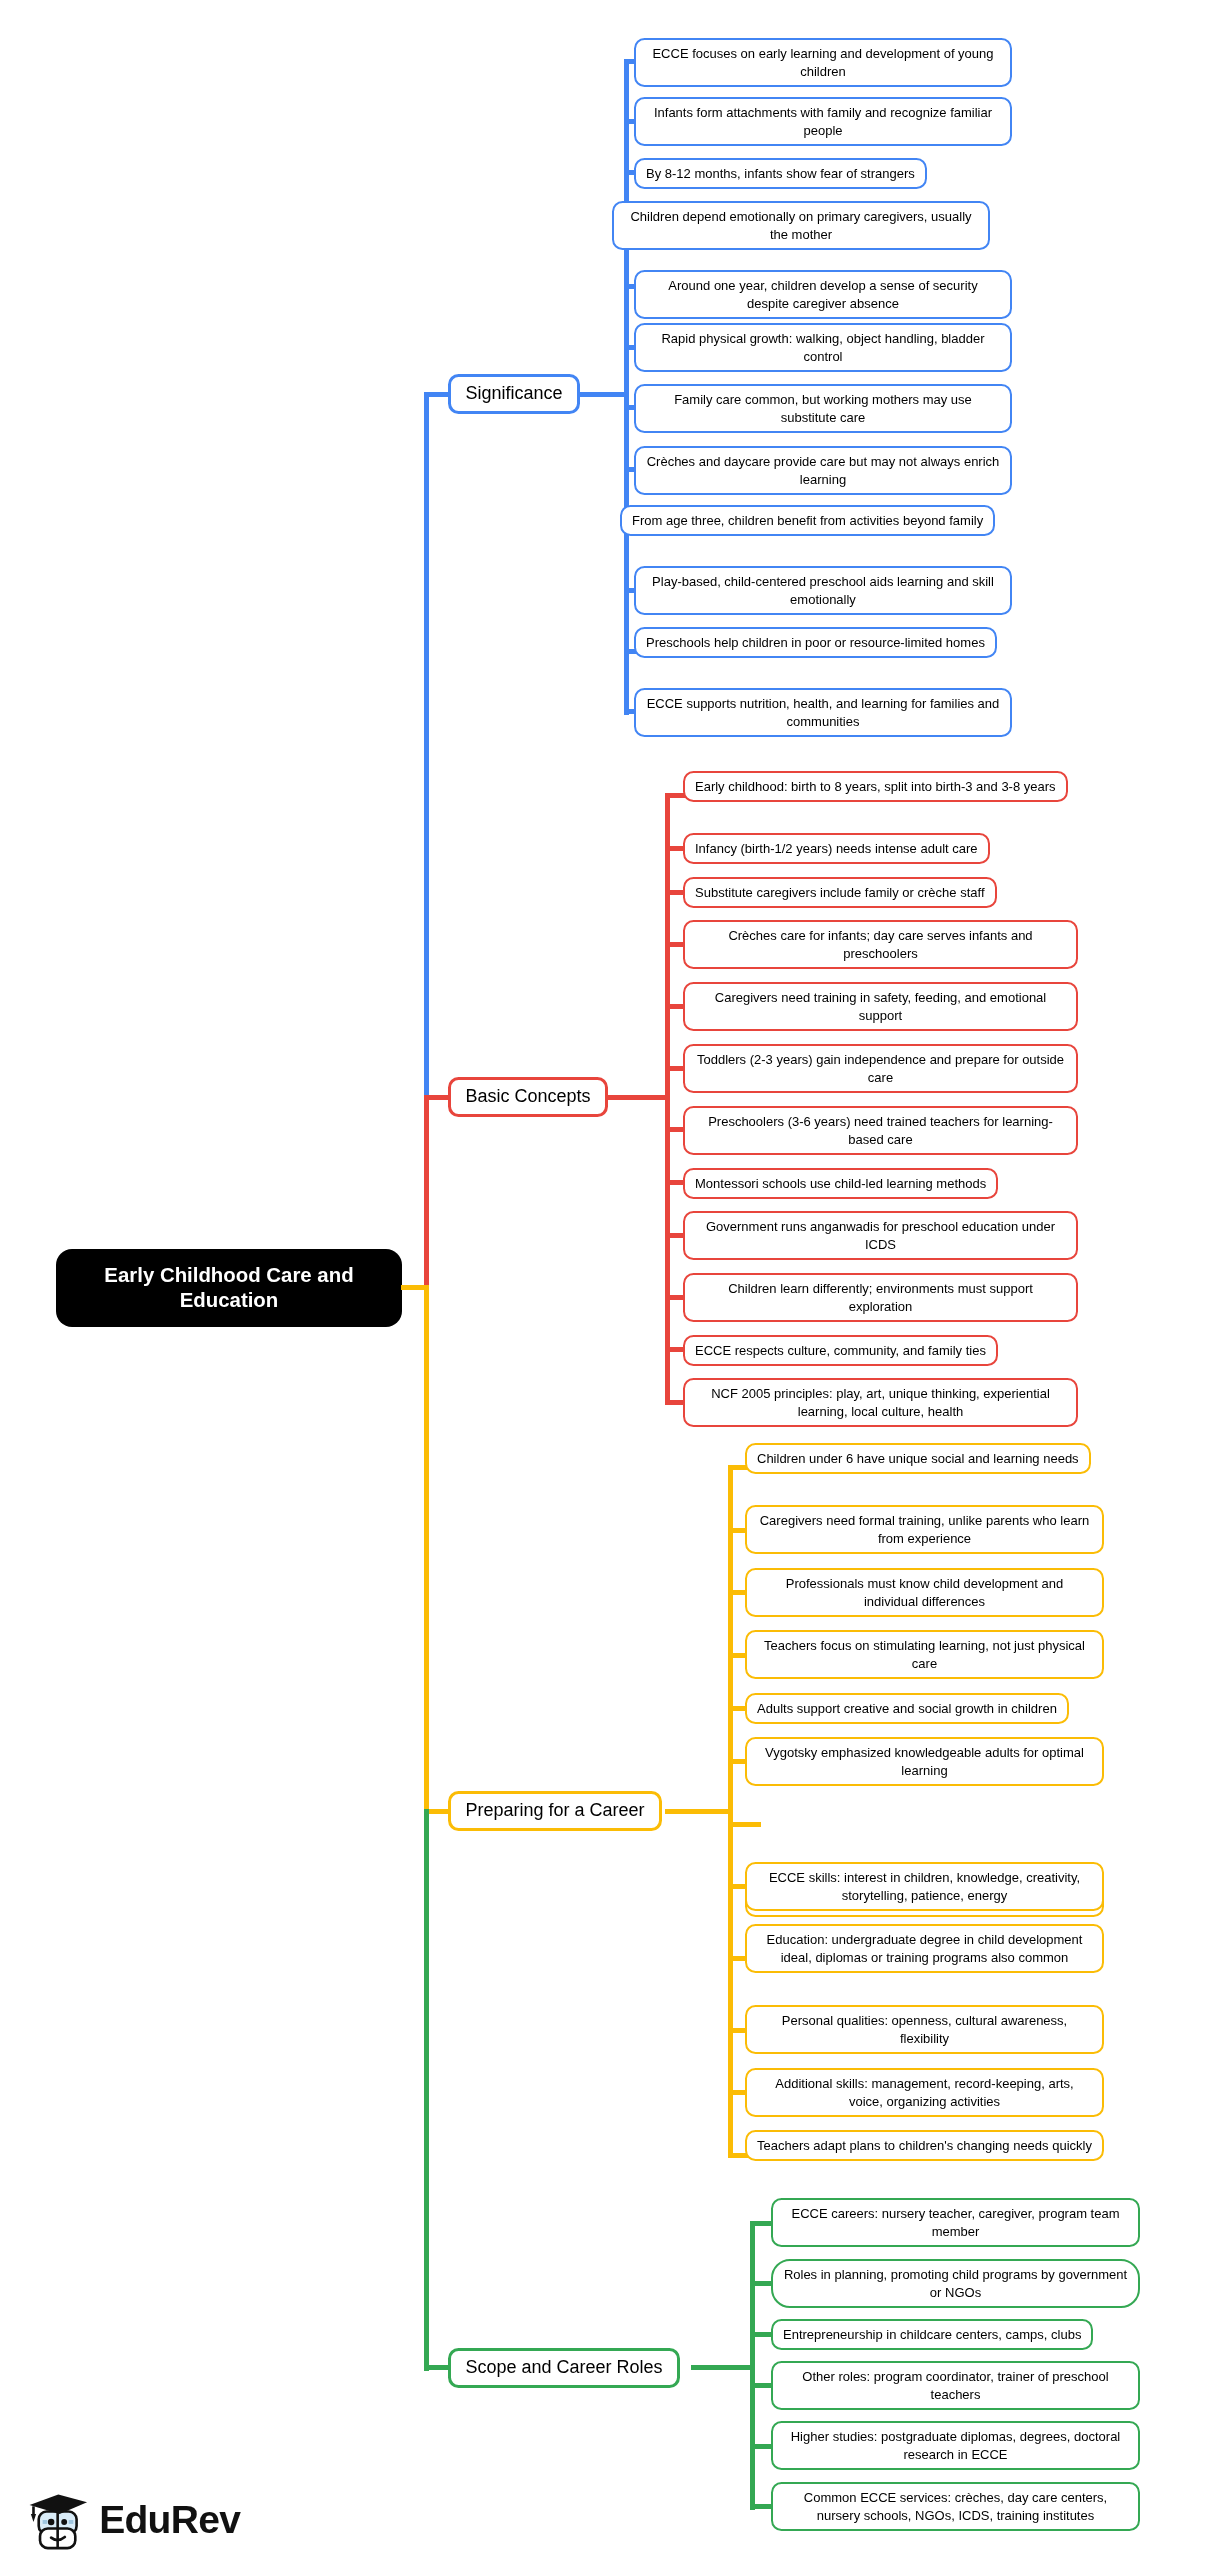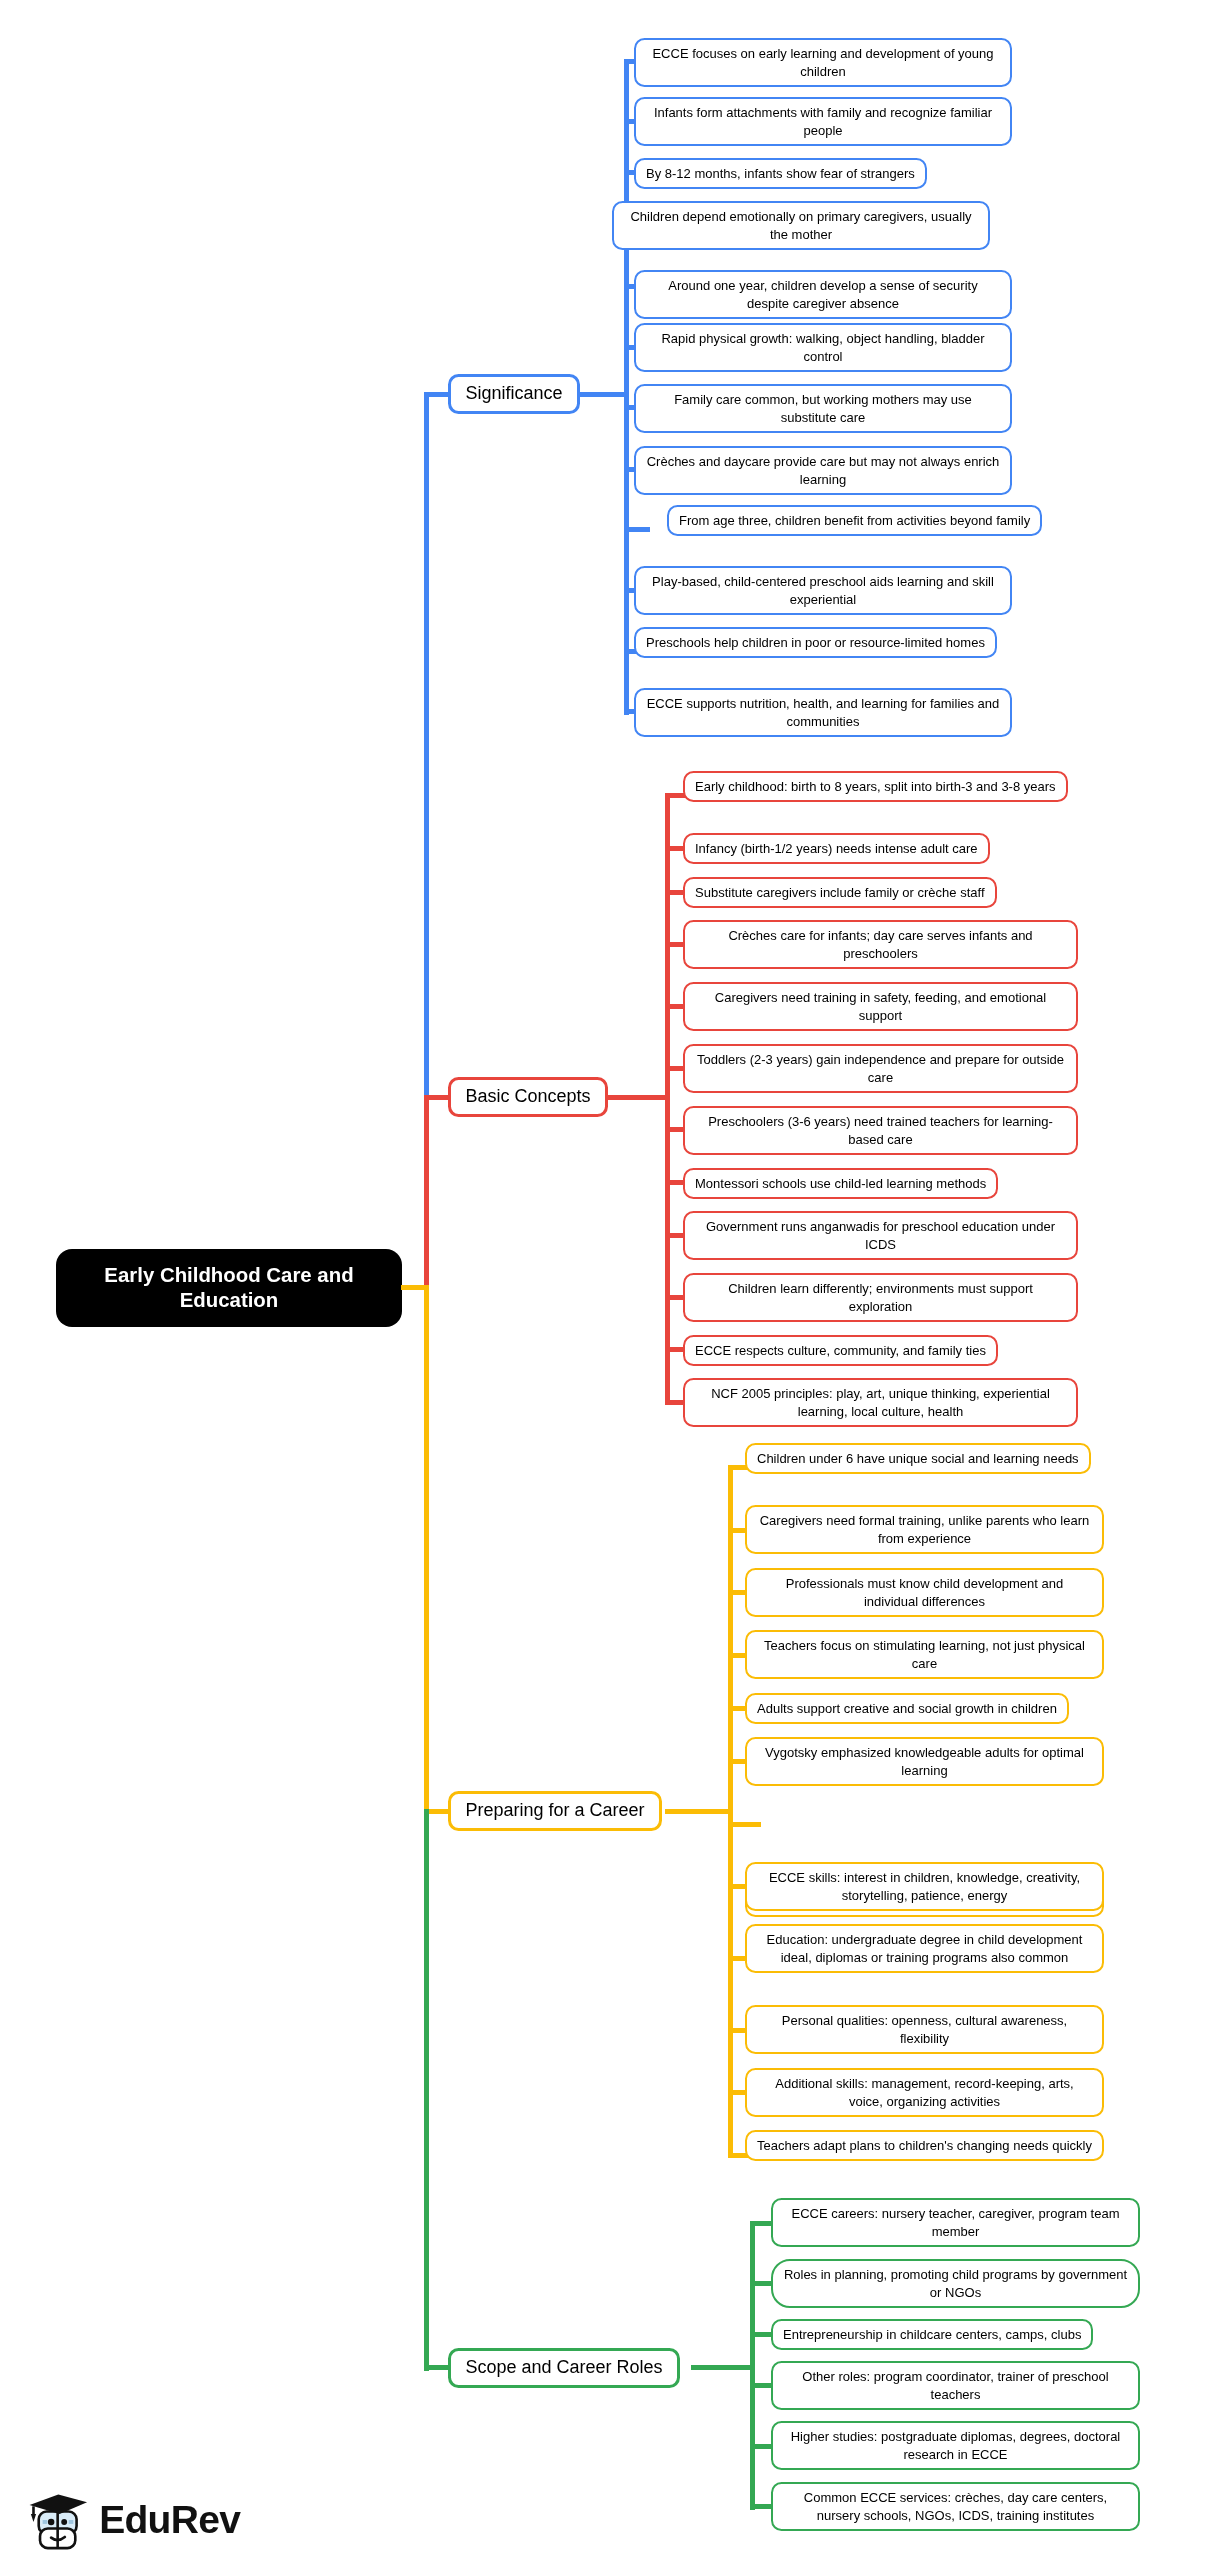--- a/index.html
+++ b/index.html
@@ -82,22 +82,22 @@
       <div class="conn" style="left: 624px; top: 709px; width: 26px; height: 5.3px; background: rgb(66, 133, 244);"></div>
       <div class="node branch-label" style="left: 448px; top: 374px; border-color: rgb(66, 133, 244);">Significance</div>
       <div class="node leaf" style="left: 634px; top: 38px; max-width: 378px; border-color: rgb(66, 133, 244);">ECCE focuses on early learning and development of young children</div>
       <div class="node leaf" style="left: 634px; top: 97px; max-width: 378px; border-color: rgb(66, 133, 244);">Infants form attachments with family and recognize familiar people</div>
       <div class="node leaf" style="left: 634px; top: 158px; max-width: 378px; border-color: rgb(66, 133, 244);">By 8-12 months, infants show fear of strangers</div>
       <div class="node leaf" style="left: 612px; top: 201px; max-width: 378px; border-color: rgb(66, 133, 244);">Children depend emotionally on primary caregivers, usually the mother</div>
       <div class="node leaf" style="left: 634px; top: 270px; max-width: 378px; border-color: rgb(66, 133, 244);">Around one year, children develop a sense of security despite caregiver absence</div>
       <div class="node leaf" style="left: 634px; top: 323px; max-width: 378px; border-color: rgb(66, 133, 244);">Rapid physical growth: walking, object handling, bladder control</div>
       <div class="node leaf" style="left: 634px; top: 384px; max-width: 378px; border-color: rgb(66, 133, 244);">Family care common, but working mothers may use substitute care</div>
       <div class="node leaf" style="left: 634px; top: 446px; max-width: 378px; border-color: rgb(66, 133, 244);">Crèches and daycare provide care but may not always enrich learning</div>
-      <div class="node leaf" style="left: 667px; top: 505px; max-width: 378px; border-color: rgb(66, 133, 244);">From age three, children benefit from activities beyond family</div>
-      <div class="node leaf" style="left: 634px; top: 566px; max-width: 378px; border-color: rgb(66, 133, 244);">Play-based, child-centered preschool aids learning and skill experiential</div>
+      <div class="node leaf" style="left: 620px; top: 505px; max-width: 378px; border-color: rgb(66, 133, 244);">From age three, children benefit from activities beyond family</div>
+      <div class="node leaf" style="left: 634px; top: 566px; max-width: 378px; border-color: rgb(66, 133, 244);">Play-based, child-centered preschool aids learning and skill emotionally</div>
       <div class="node leaf" style="left: 634px; top: 627px; max-width: 378px; border-color: rgb(66, 133, 244);">Preschools help children in poor or resource-limited homes</div>
       <div class="node leaf" style="left: 634px; top: 688px; max-width: 378px; border-color: rgb(66, 133, 244);">ECCE supports nutrition, health, and learning for families and communities</div>
       <div class="conn" style="left: 424px; top: 1095px; width: 5.3px; height: 192px; background: rgb(232, 69, 60);"></div>
       <div class="conn" style="left: 424px; top: 1095px; width: 30px; height: 5.3px; background: rgb(232, 69, 60);"></div>
       <div class="conn" style="left: 592px; top: 1095px; width: 78px; height: 5.3px; background: rgb(232, 69, 60);"></div>
       <div class="conn" style="left: 665px; top: 793px; width: 5.3px; height: 612px; background: rgb(232, 69, 60);"></div>
       <div class="conn" style="left: 665px; top: 793px; width: 34px; height: 5.3px; background: rgb(232, 69, 60);"></div>
       <div class="conn" style="left: 665px; top: 846px; width: 34px; height: 5.3px; background: rgb(232, 69, 60);"></div>
       <div class="conn" style="left: 665px; top: 890px; width: 34px; height: 5.3px; background: rgb(232, 69, 60);"></div>
       <div class="conn" style="left: 665px; top: 942px; width: 34px; height: 5.3px; background: rgb(232, 69, 60);"></div>

